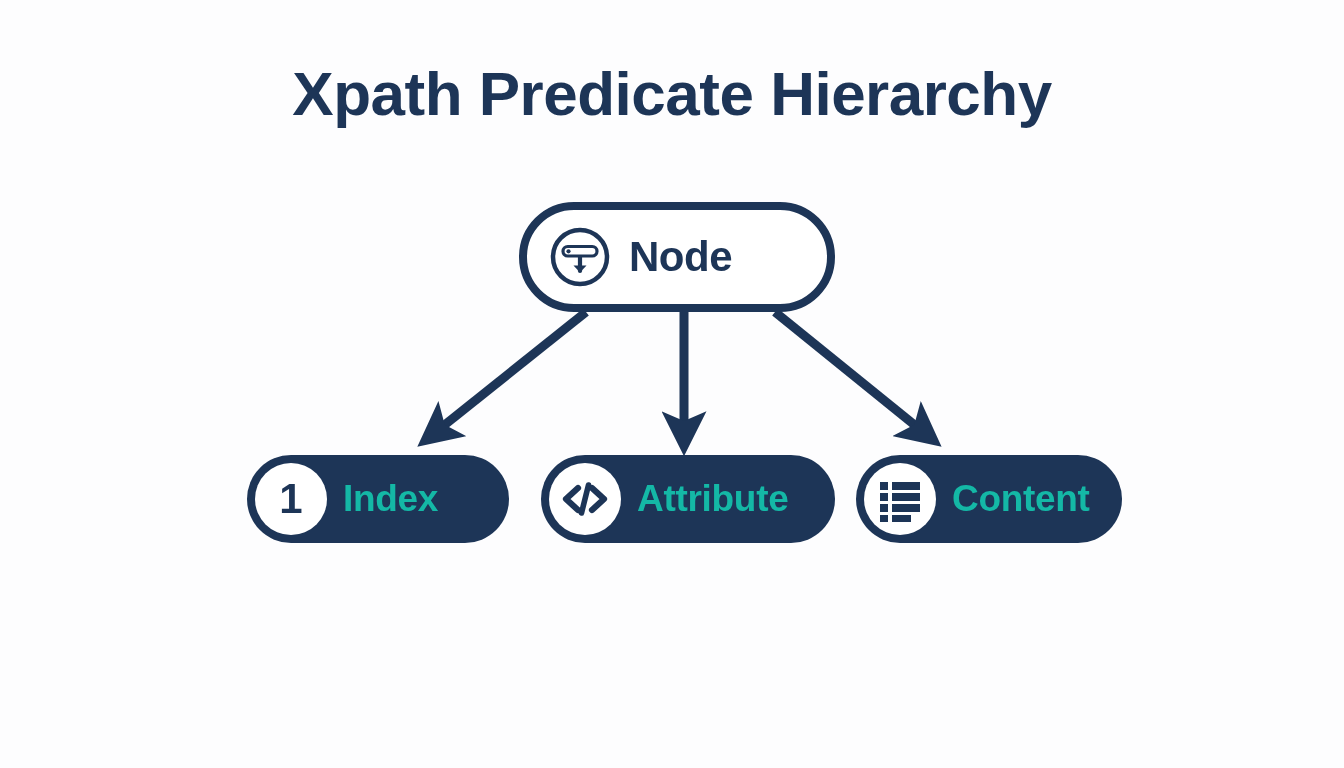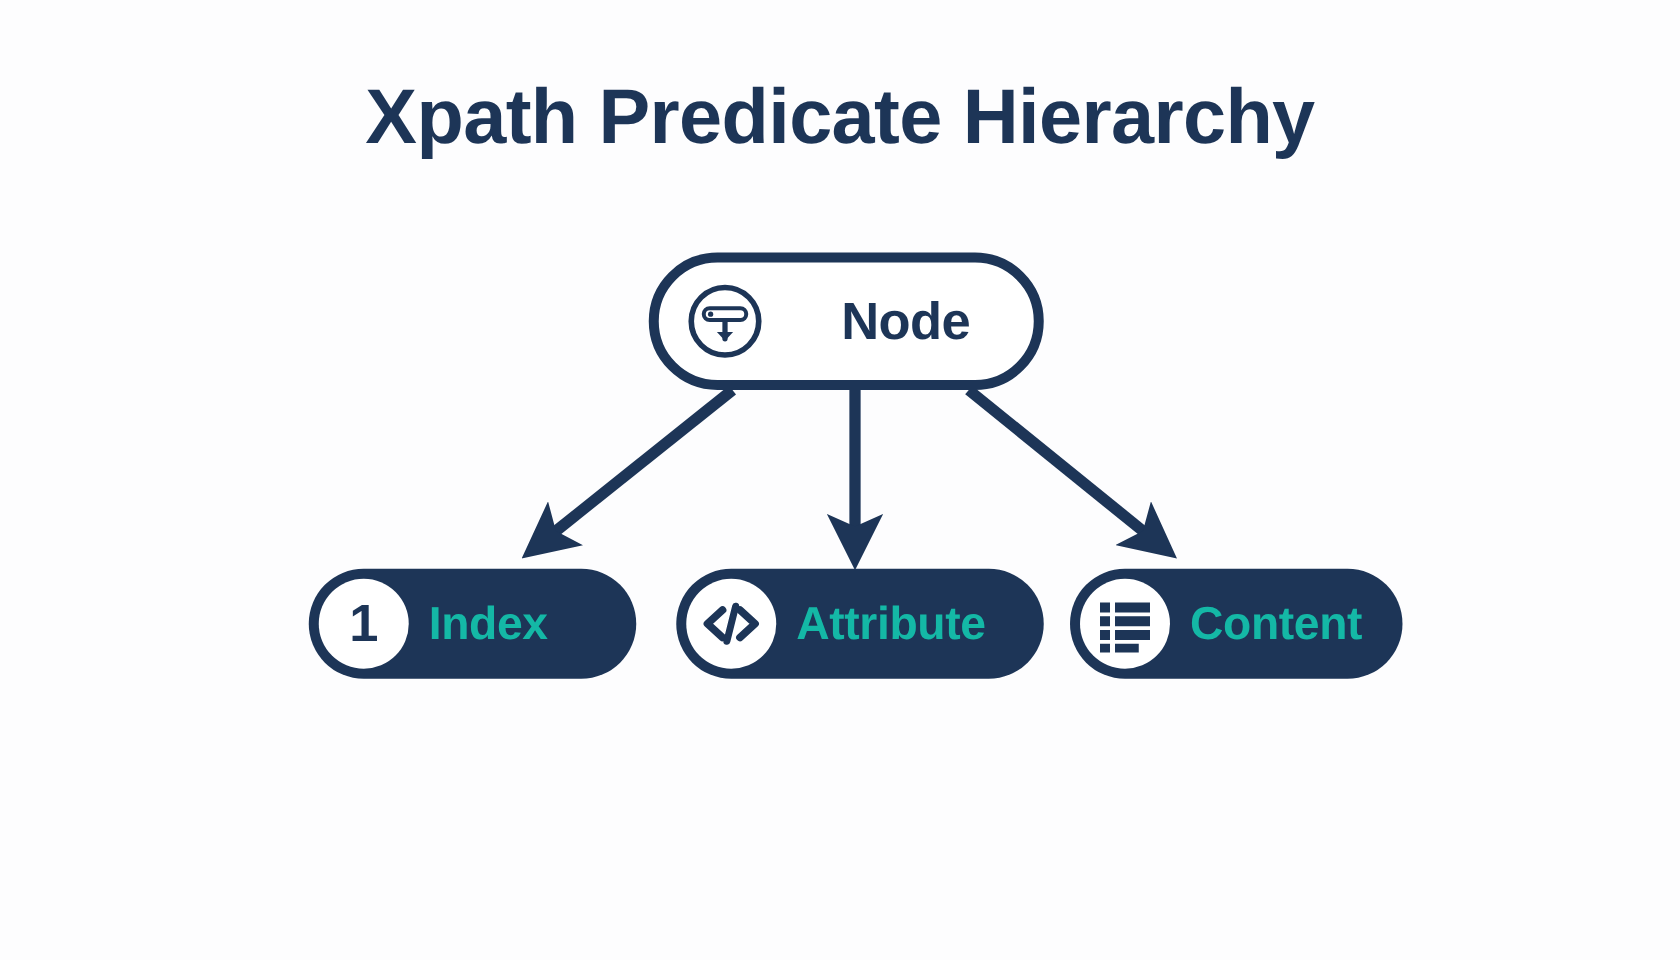--- a/index.html
+++ b/index.html
@@ -54,21 +54,20 @@
     width: 316px;
     height: 110px;
     box-sizing: border-box;
     background: #ffffff;
     border: 8px solid #1d3557;
     border-radius: 55px;
     display: flex;
     align-items: center;
     padding-left: 22px;
     z-index: 3;
-    gap: 44px;
   }
   #root-node .node-icon-wrap {
     width: 62px;
     height: 62px;
     flex: 0 0 62px;
     display: flex;
     align-items: center;
     justify-content: center;
   }
   #root-node .node-label {

